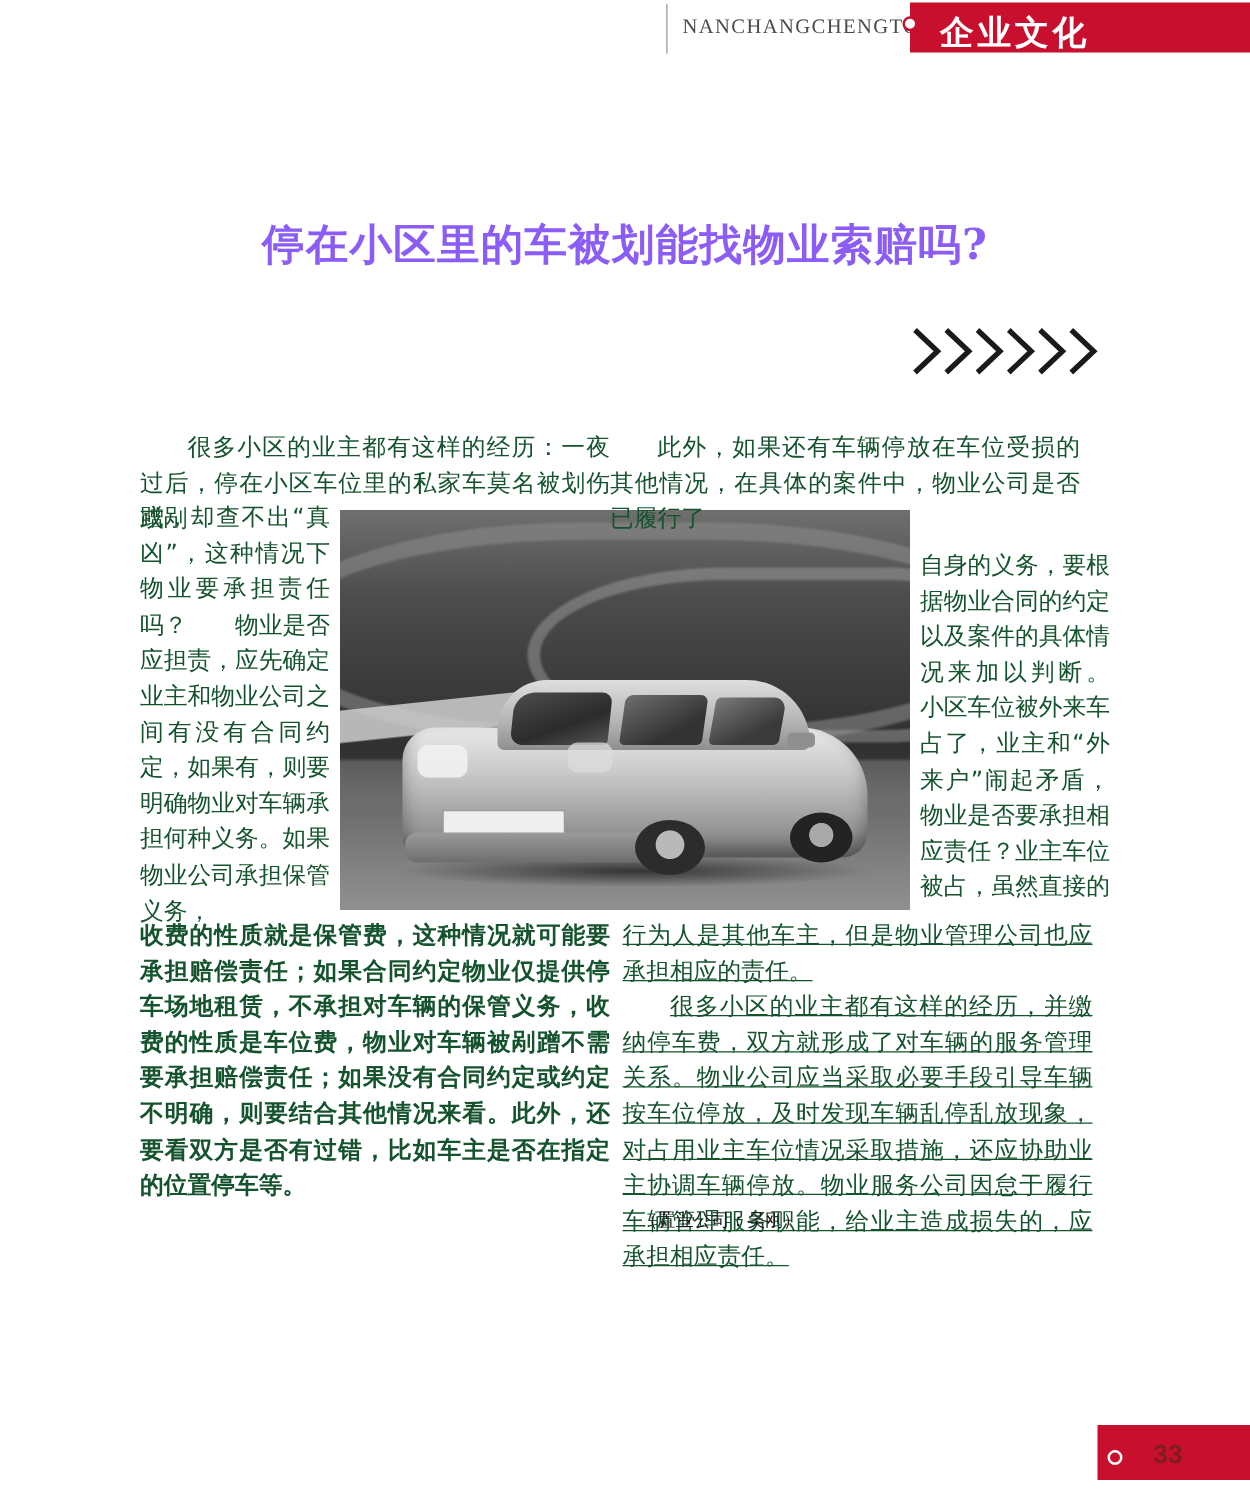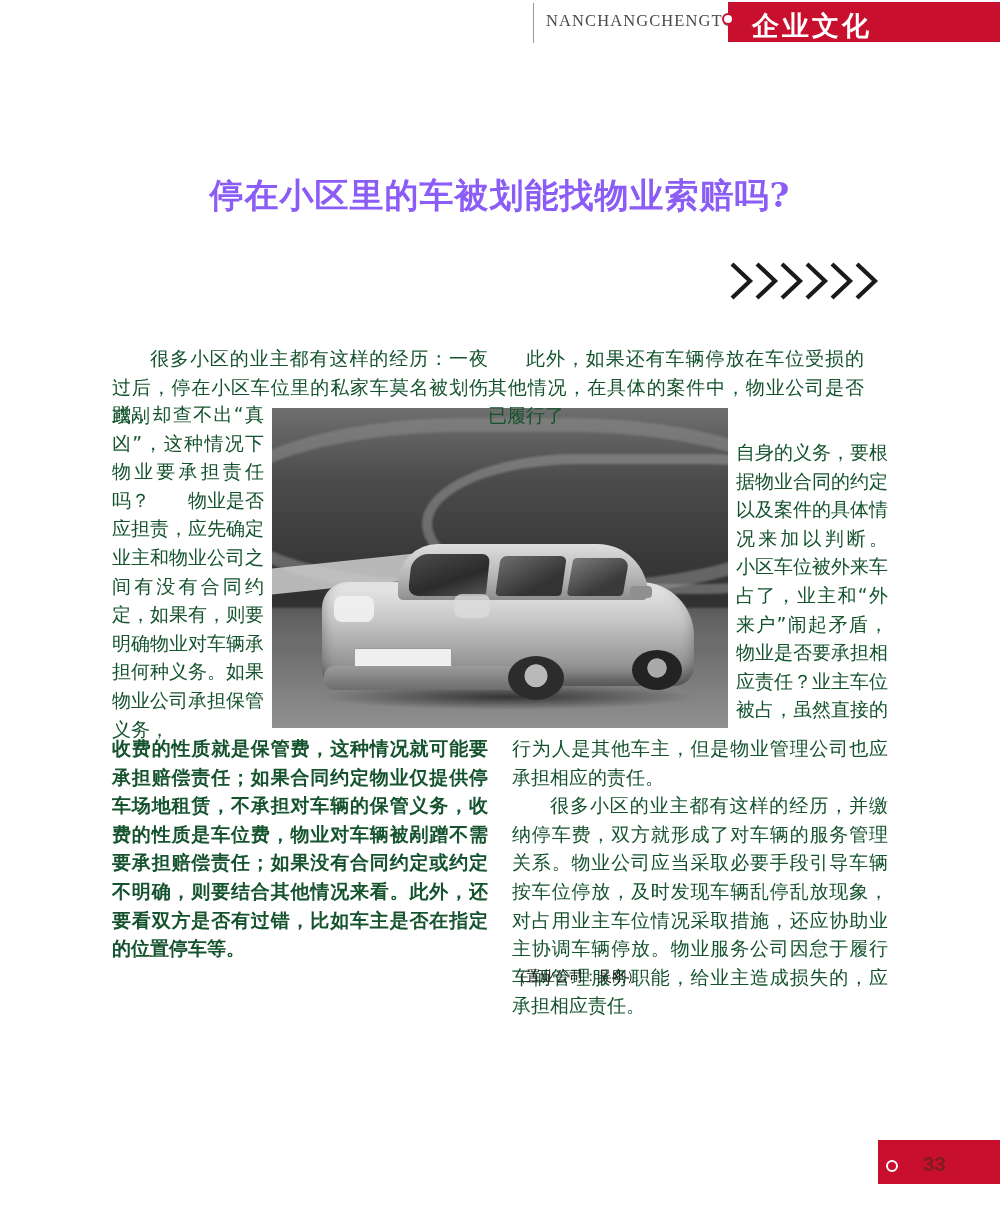--- a/index.html
+++ b/index.html
@@ -137,23 +137,24 @@
     width: 376px;
   }
   .col-right-wrap {
     left: 736px;
     top: 400px;
     width: 152px;
     text-align: justify;
     margin-top: 38px;
   }
   .col-right-bottom {
-    left: 512px;
+    left: 498px;
     top: 734px;
     width: 376px;
+    text-decoration: underline;
   }
   .signature {
     position: absolute;
     left: 512px;
     top: 967px;
     width: 376px;
     text-align: left;
     font-family: "DejaVu Sans", sans-serif;
     font-size: 14.3px;
     color: #1b1b1b;

